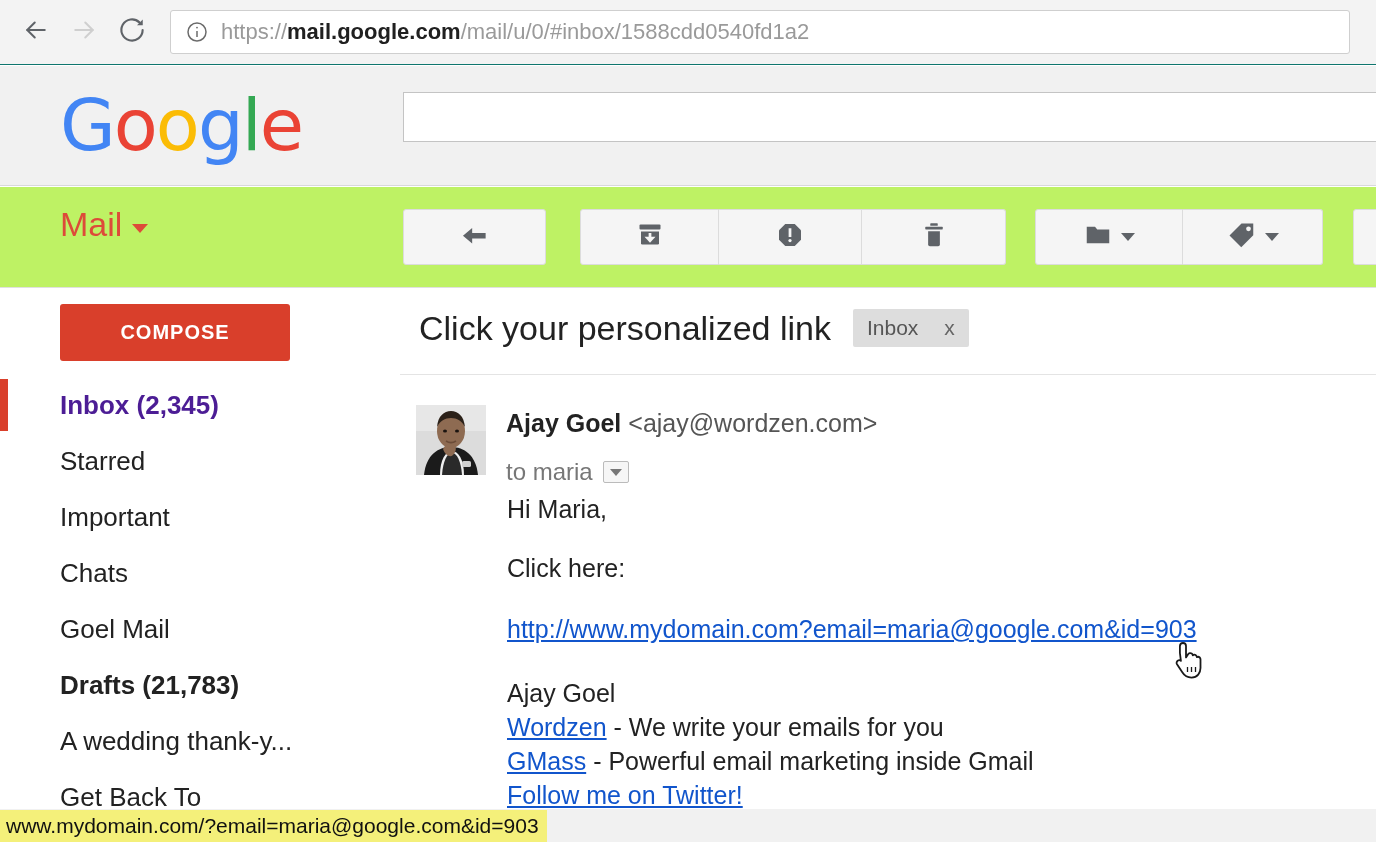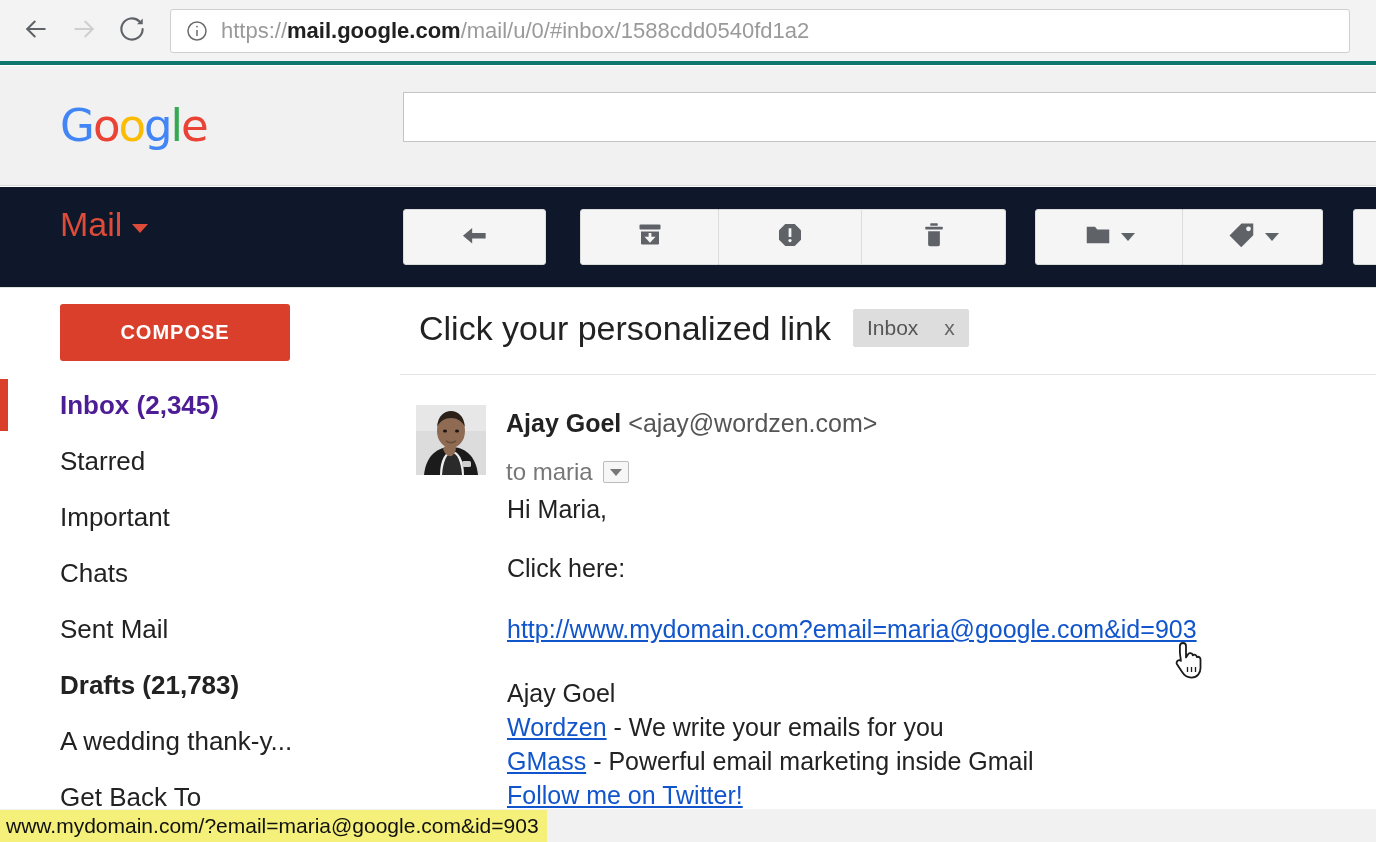--- a/index.html
+++ b/index.html
@@ -7,21 +7,21 @@
     width: 1376px; height: 842px;
     background: #ffffff;
     font-family: "Liberation Sans", sans-serif;
     overflow: hidden;
   }
   #root { position: relative; width: 1376px; height: 842px; }
 
   
   .browser-bar {
     position: absolute; left: 0; top: 0; width: 1376px; height: 65px;
-    background: #f3f3f3; border-bottom: 4px solid #0f766e;
+    background: #f3f3f3; border-bottom: 1px solid #0f766e;
     display: flex; align-items: center;
   }
   .nav-btn {
     width: 48px; height: 48px; display: flex; align-items: center; justify-content: center;
     background: transparent; border: none;
   }
   .nav-btn:first-child { margin-left: 12px; }
   .omnibox {
     margin-left: 14px; height: 44px; width: 1180px;
     background: #ffffff; border: 1px solid #cfcfcf; border-radius: 3px;
@@ -33,34 +33,34 @@
   .url-host { color: #202020; font-weight: 700; }
   .url-path { color: #9a9a9a; }
 
   
   .google-header {
     position: absolute; left: 0; top: 66px; width: 1376px; height: 120px;
     background: #f1f1f1; border-bottom: 1px solid #d9d9d9;
     display: flex; align-items: center;
   }
   .google-logo {
-    margin-left: 60px; font-size: 45px; line-height: 59px; letter-spacing: -2px;
+    margin-left: 60px; font-size: 72px; line-height: 59px; letter-spacing: -2px;
     font-family: "DejaVu Sans", sans-serif; font-weight: 400; user-select: none;
   }
   .g-b { color: #4285f4; } .g-r { color: #ea4335; }
   .g-y { color: #fbbc05; } .g-g { color: #34a853; }
   .search-box {
     position: absolute; left: 403px; top: 26px; width: 1000px; height: 50px;
     background: #ffffff; border: 1px solid #c4c4c4;
   }
 
   
   .mail-toolbar {
     position: absolute; left: 0; top: 187px; width: 1376px; height: 101px;
-    background: #0f172a; border-bottom: 1px solid #e0e0e0;
+    background: #bef264; border-bottom: 1px solid #e0e0e0;
   }
   .mail-label {
     position: absolute; left: 60px; top: 18px;
     font-size: 34px; color: #dd4b39; font-weight: 400;
     display: flex; align-items: center; gap: 10px;
   }
   .caret-red {
     width: 0; height: 0; border-left: 8px solid transparent; border-right: 8px solid transparent;
     border-top: 9px solid #dd4b39; margin-top: 8px;
   }
@@ -280,21 +280,21 @@
       <div class="nav-item">
           <span>Starred</span>
         </div>
       <div class="nav-item">
           <span>Important</span>
         </div>
       <div class="nav-item">
           <span>Chats</span>
         </div>
       <div class="nav-item">
-          <span>Sent Mail</span>
+          <span>Goel Mail</span>
         </div>
       <div class="nav-item bold">
           <span>Drafts (21,783)</span>
         </div>
       <div class="nav-item">
           <span>A wedding thank-y...</span>
         </div>
       <div class="nav-item">
           <span>Get Back To</span>
         </div>

